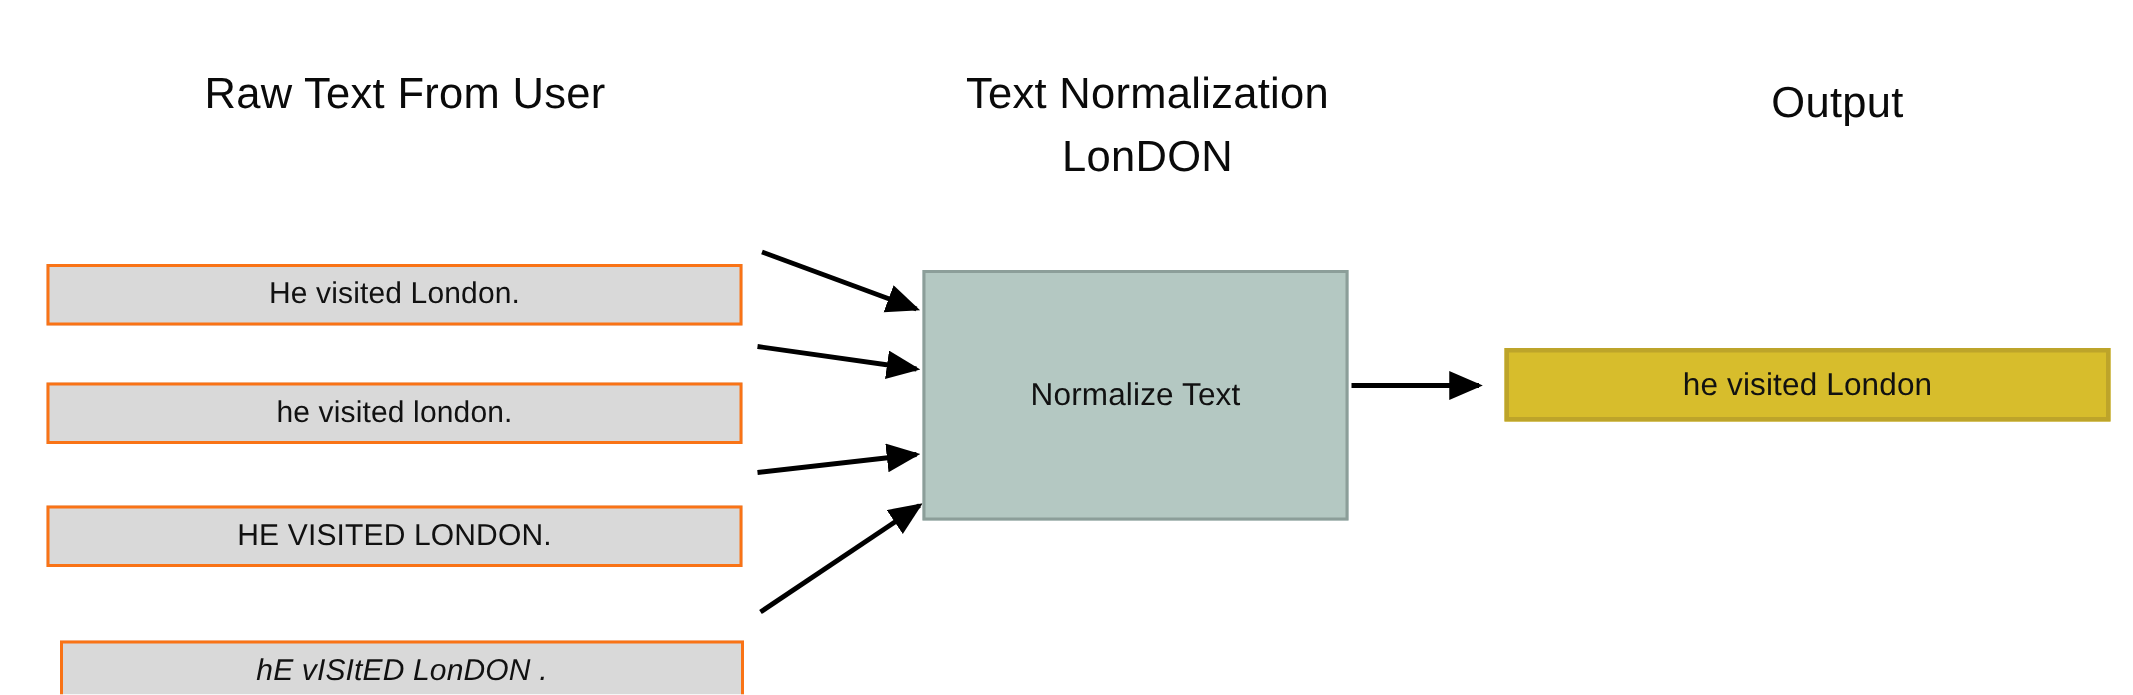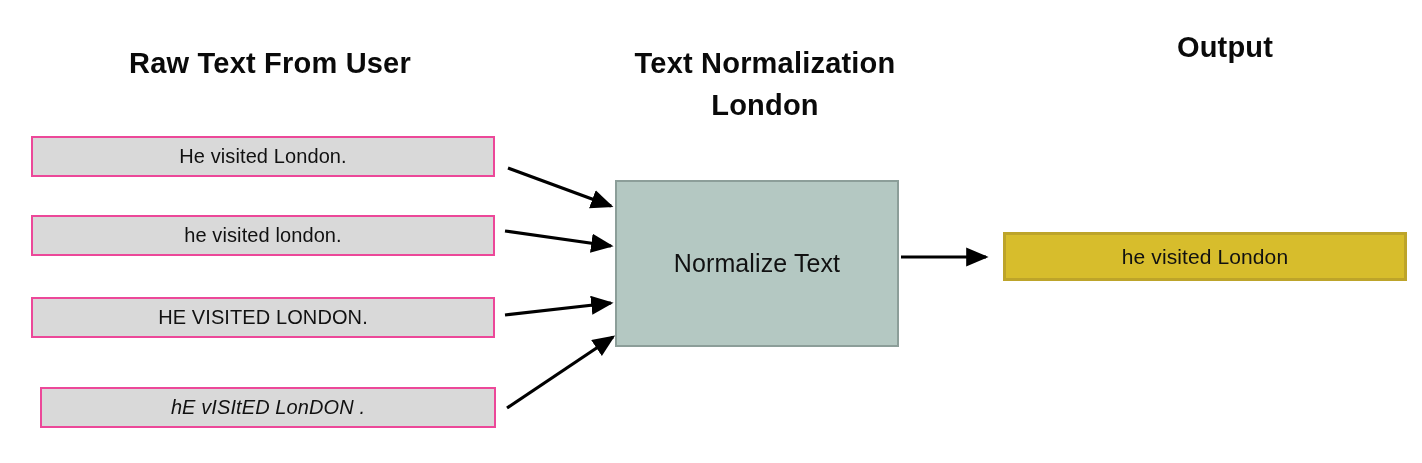--- a/index.html
+++ b/index.html
@@ -16,62 +16,63 @@
     width: 1422px;
     height: 463px;
     background: #ffffff;
     overflow: hidden;
   }
 
   
   .heading {
     position: absolute;
     font-family: "Liberation Sans", sans-serif;
-    font-weight: bold;
+    font-weight: normal;
     font-size: 29px;
     line-height: 42px;
     letter-spacing: 0.2px;
     color: #0a0a0a;
     text-align: center;
     white-space: pre-line;
   }
   #heading-raw   { left: 60px;   top: 42px;  width: 420px; }
   #heading-proc  { left: 570px;  top: 42px;  width: 390px; }
-  #heading-out   { left: 1060px; top: 26px;  width: 330px; }
+  #heading-out   { left: 1060px; top: 48px;  width: 330px; }
 
   
   .node {
     position: absolute;
     box-sizing: border-box;
     display: flex;
     align-items: center;
     justify-content: center;
     font-family: "Liberation Sans", sans-serif;
     font-size: 20px;
     color: #111111;
     letter-spacing: 0.1px;
   }
   .node.input {
     background: #d9d9d9;
-    border: 2px solid #ec4899;
+    border: 2px solid #f97316;
     height: 41px;
+    margin-top: 40px;
   }
   #input-0 { left: 31px; top: 136px; width: 464px; }
   #input-1 { left: 31px; top: 215px; width: 464px; }
   #input-2 { left: 31px; top: 297px; width: 464px; }
   #input-3 { left: 40px; top: 387px; width: 456px; font-style: italic; }
 
   #process-node {
     left: 615px;
     top: 180px;
     width: 284px;
     height: 167px;
     background: #b4c8c2;
     border: 2px solid #8c9e99;
-    font-size: 25px;
+    font-size: 21px;
   }
 
   #output-node {
     left: 991px;
     top: 232px;
     width: 404px;
     height: 49px;
     background: #d7bd2c;
     border: 3px solid #bda42a;
     font-size: 21px;
@@ -89,21 +90,21 @@
   }
 </style>
 </head>
 <body>
 
 <div id="canvas">
 
   <div class="heading" id="heading-raw">Raw Text From User</div>
 
   <div class="heading" id="heading-proc">Text Normalization
-London</div>
+LonDON</div>
 
   <div class="heading" id="heading-out">Output</div>
 
   <svg id="connectors" viewBox="0 0 1422 463" width="1422" height="463">
     <defs>
       <marker id="arrowhead" markerWidth="7" markerHeight="7" refX="6.2" refY="3" orient="auto" markerUnits="strokeWidth">
         <path d="M0,0 L7,3 L0,6 Z" fill="#000000"></path>
       </marker>
     </defs>
 

